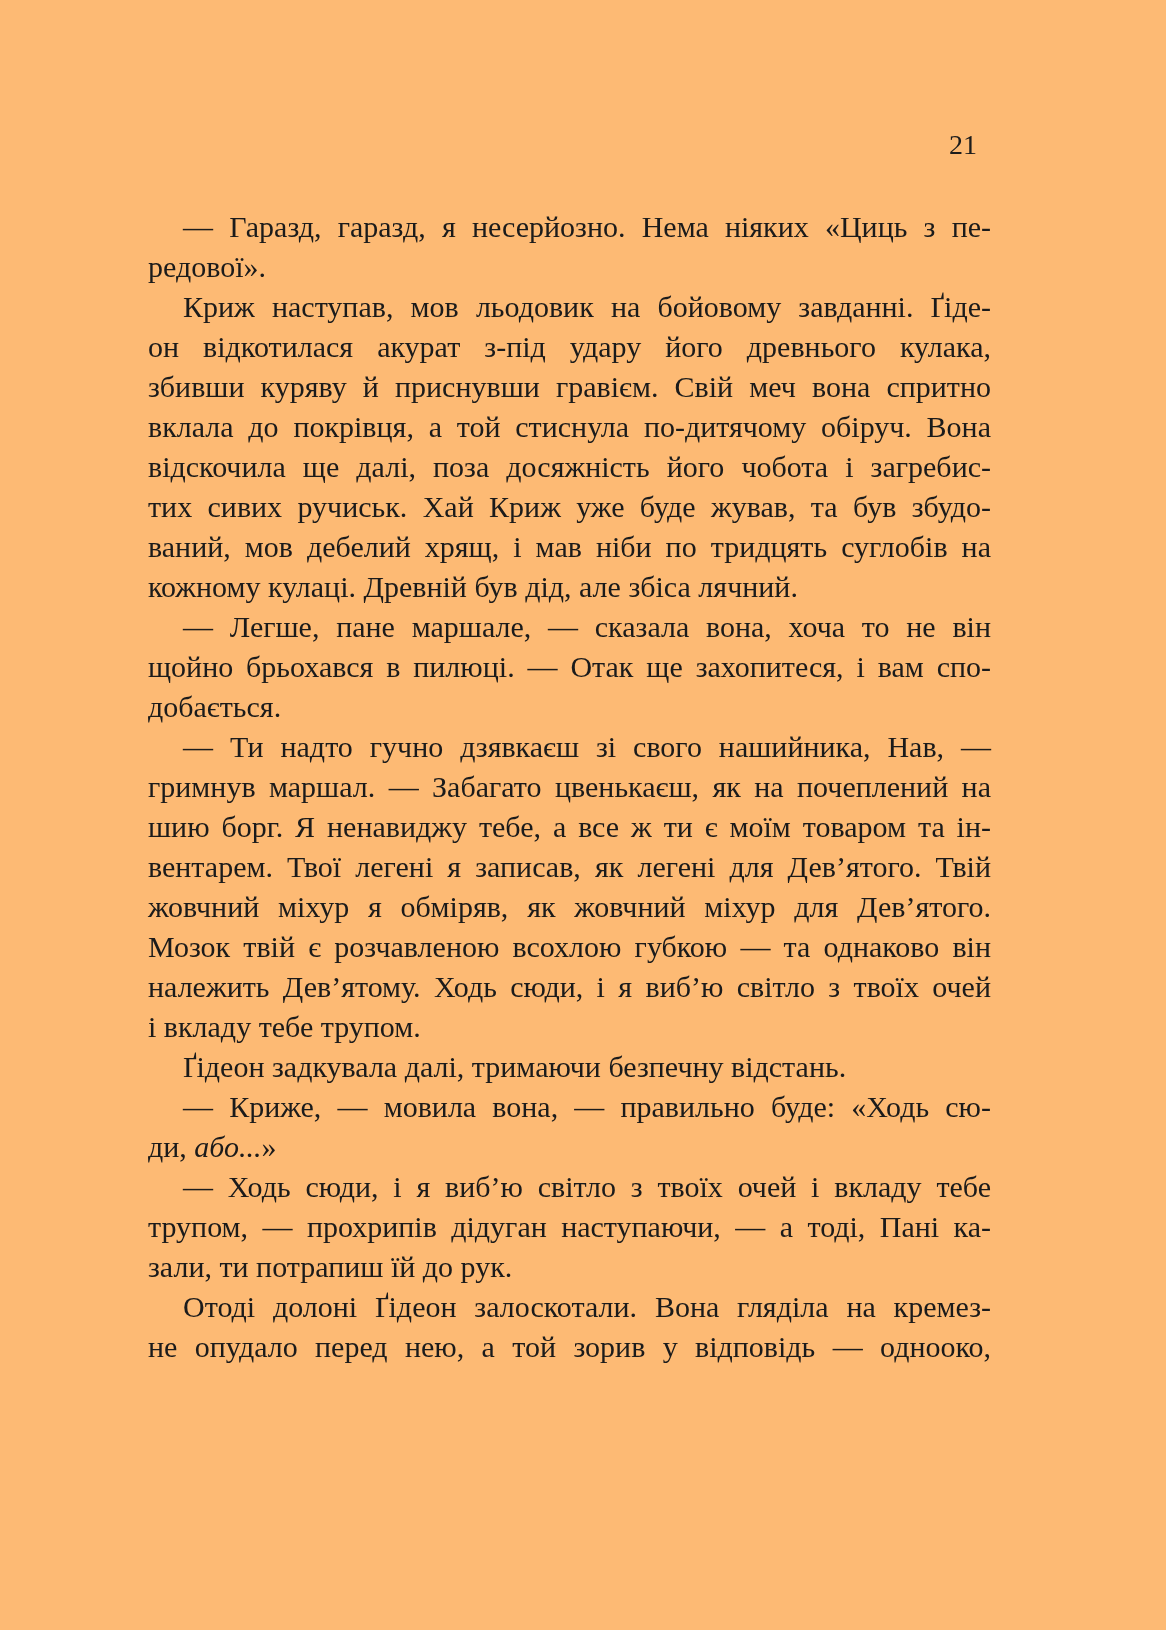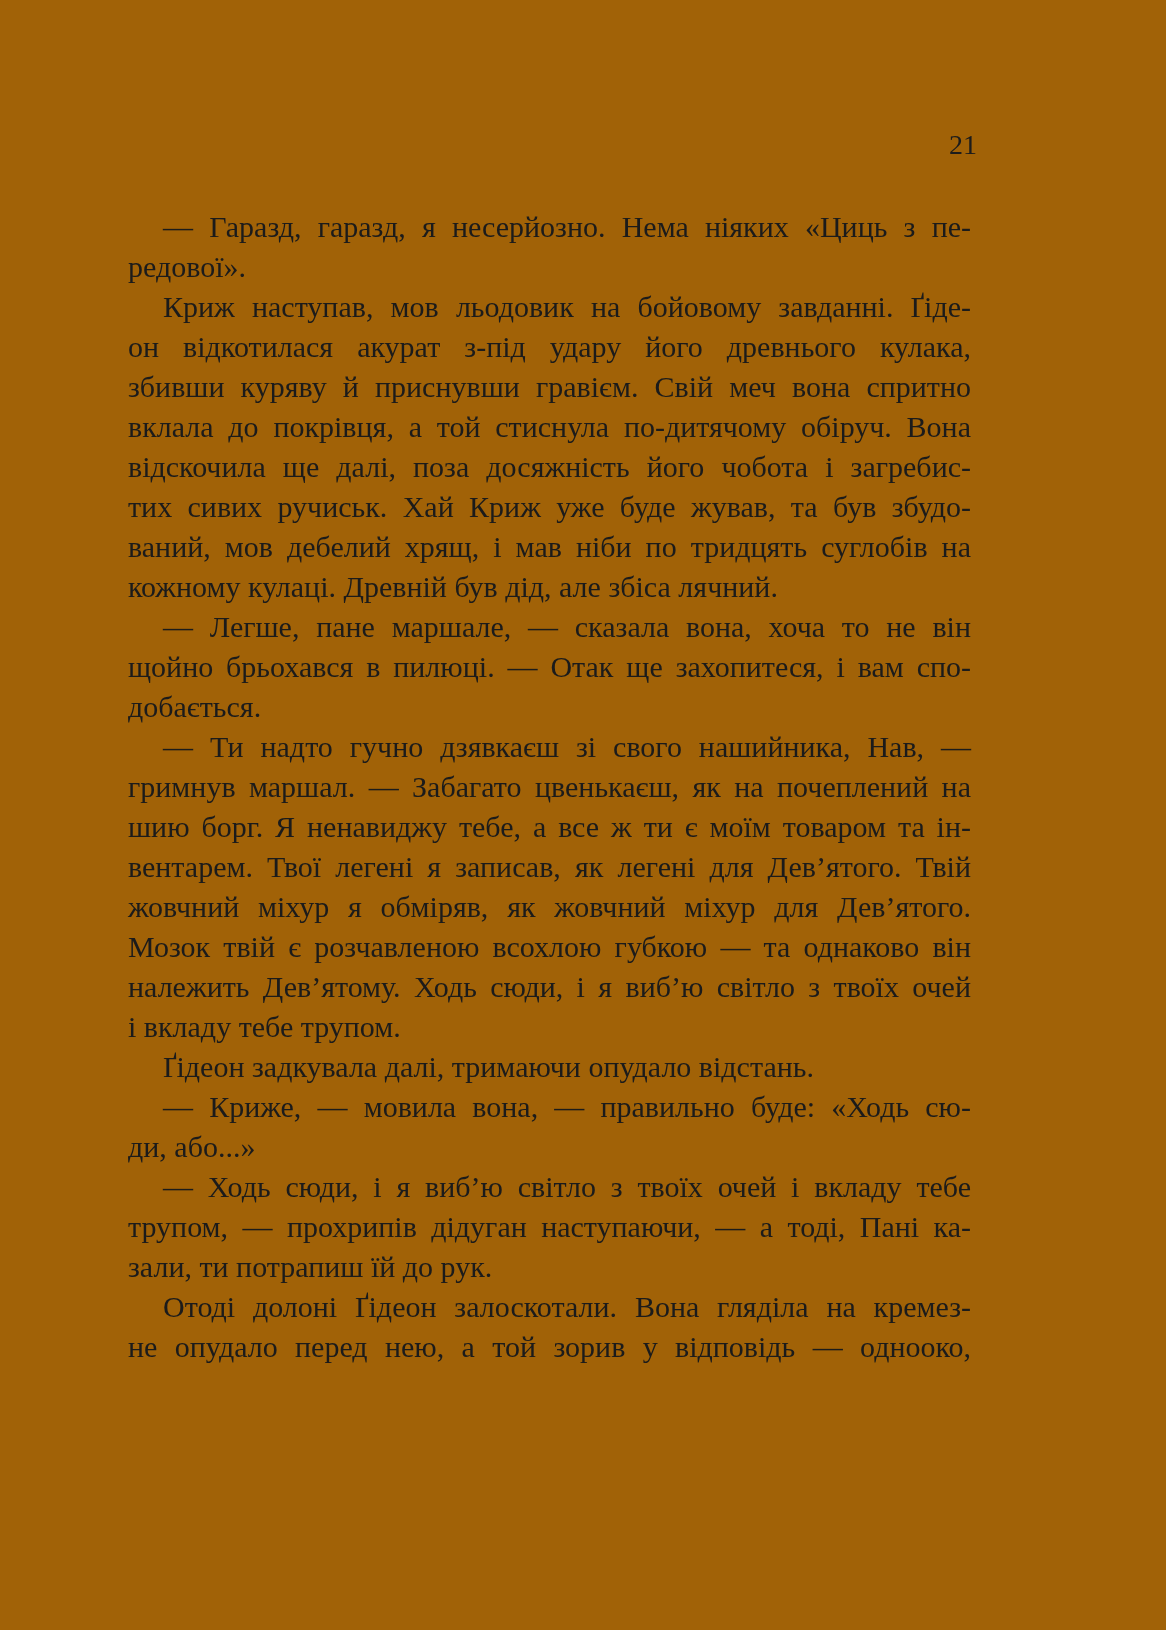--- a/index.html
+++ b/index.html
@@ -10,52 +10,53 @@
     width: 1166px;
     height: 1630px;
     background: #ffffff;
     position: relative;
     font-family: "Liberation Serif", serif;
     overflow: hidden;
   }
   .page {
     position: absolute;
     inset: 0;
-    background: #a16207;
+    background: #fdba74;
   }
   .page-number {
     position: absolute;
     top: 130px;
     left: 134px;
     width: 843px;
     text-align: right;
     font-size: 28px;
     line-height: 30px;
     color: #1c1c1c;
   }
   .text-block {
     position: absolute;
-    left: 128px;
+    left: 148px;
     top: 207px;
     width: 843px;
     font-size: 30px;
     line-height: 40px;
     color: #1b1b1b;
   }
   .line {
     text-align: justify;
     text-align-last: justify;
   }
   .line.para-end {
     text-align-last: left;
   }
   .line.indent {
     text-indent: 35px;
   }
   .italic {
+    font-style: italic;
   }
 </style>
 </head>
 <body>
 
 <div class="page">
   <div class="page-number">21</div>
   <div class="text-block">
       <div class="line indent">— Гаразд, гаразд, я несерйозно. Нема ніяких «Циць з пе-</div>
       <div class="line para-end">редової».</div>
@@ -71,21 +72,21 @@
       <div class="line">щойно брьохався в пилюці. — Отак ще захопитеся, і вам спо-</div>
       <div class="line para-end">добається.</div>
       <div class="line indent">— Ти надто гучно дзявкаєш зі свого нашийника, Нав, —</div>
       <div class="line">гримнув маршал. — Забагато цвенькаєш, як на почеплений на</div>
       <div class="line">шию борг. Я ненавиджу тебе, а все ж ти є моїм товаром та ін-</div>
       <div class="line">вентарем. Твої легені я записав, як легені для Дев’ятого. Твій</div>
       <div class="line">жовчний міхур я обміряв, як жовчний міхур для Дев’ятого.</div>
       <div class="line">Мозок твій є розчавленою всохлою губкою — та однаково він</div>
       <div class="line">належить Дев’ятому. Ходь сюди, і я виб’ю світло з твоїх очей</div>
       <div class="line para-end">і вкладу тебе трупом.</div>
-      <div class="line indent para-end">Ґідеон задкувала далі, тримаючи опудало відстань.</div>
+      <div class="line indent para-end">Ґідеон задкувала далі, тримаючи безпечну відстань.</div>
       <div class="line indent">— Криже, — мовила вона, — правильно буде: «Ходь сю-</div>
       <div class="line para-end"><span class="">ди, </span><span class="italic">або...</span><span class="">»</span></div>
       <div class="line indent">— Ходь сюди, і я виб’ю світло з твоїх очей і вкладу тебе</div>
       <div class="line">трупом, — прохрипів дідуган наступаючи, — а тоді, Пані ка-</div>
       <div class="line para-end">зали, ти потрапиш їй до рук.</div>
       <div class="line indent">Отоді долоні Ґідеон залоскотали. Вона гляділа на кремез-</div>
       <div class="line">не опудало перед нею, а той зорив у відповідь — однооко,</div>
     </div>
 </div>
 

